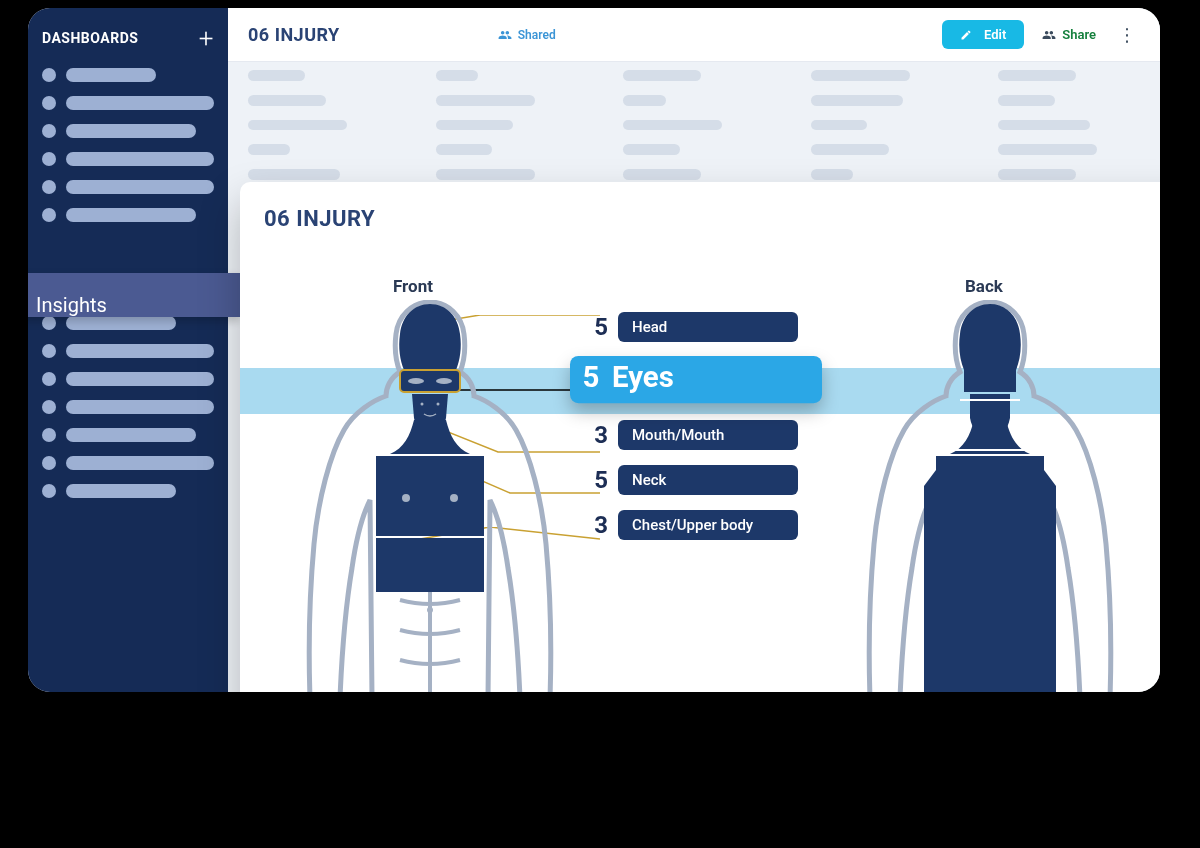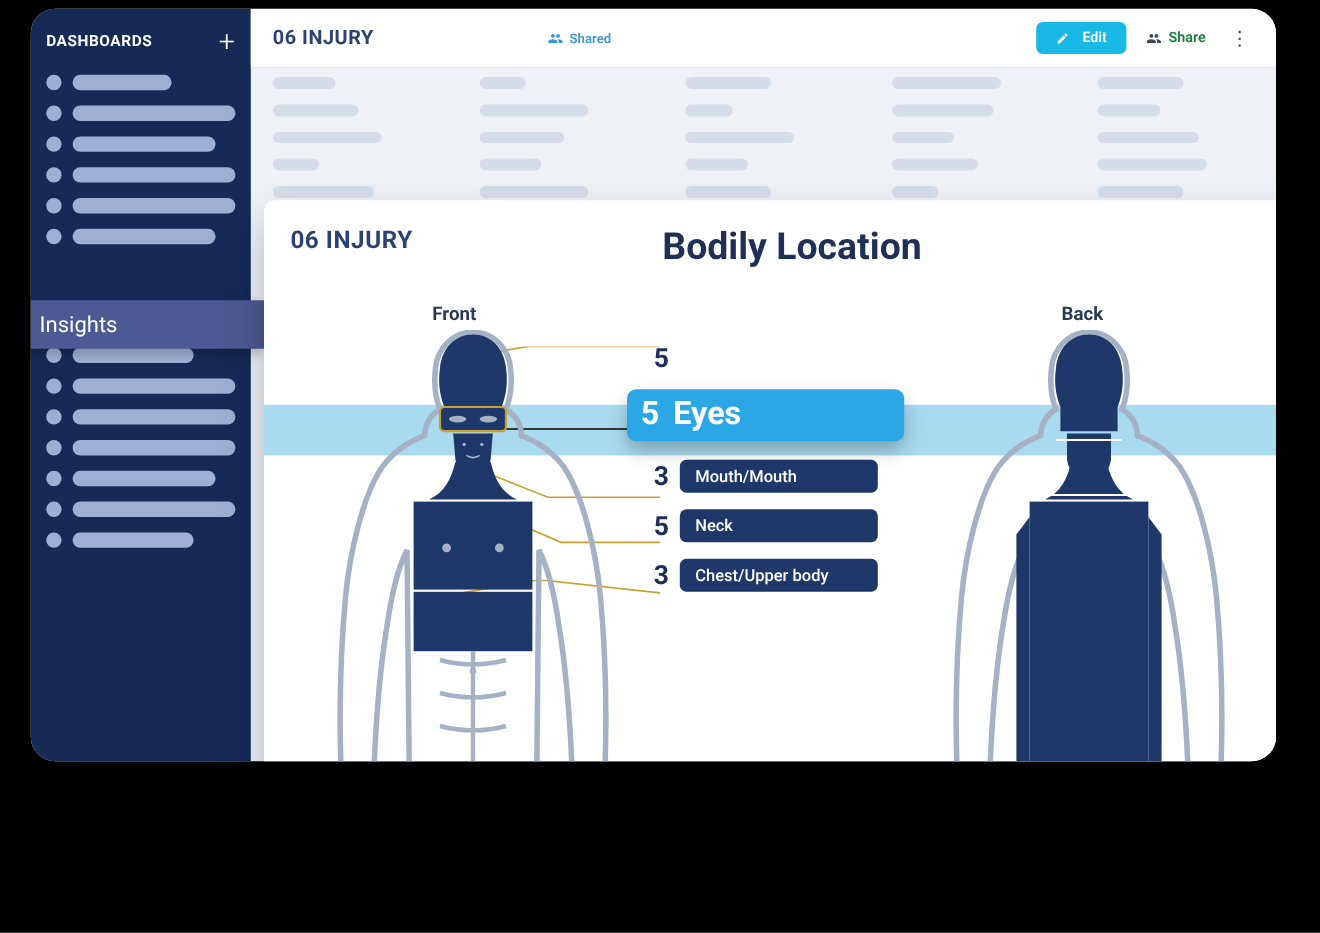--- a/index.html
+++ b/index.html
@@ -56,21 +56,21 @@
   .insights-tab {
     position: absolute;
     left: -18px;
     top: 265px;
     width: 230px;
     height: 44px;
     background: #4B5A92;
     color: #fff;
     font-size: 20px;
     display: flex;
-    align-items: center;
+    align-items: flex-end;
     padding-left: 26px;
     border-radius: 6px 0 0 6px;
     box-shadow: 0 4px 10px rgba(0,0,0,.2);
   }
 
   
   .topbar {
     position: absolute;
     left: 200px; right: 0; top: 0;
     height: 54px;
@@ -365,21 +365,20 @@
     <div class="bcard">
         <div class="sk"></div>
       </div>
     <div class="bcard">
         <div class="sk"></div>
       </div>
   </div>
 
   <div class="main-card">
     <div class="card-small-title">06 INJURY</div>
-    <div class="card-big-title">Bodily Location</div>
     <div class="view-label front-label">Front</div>
     <div class="view-label back-label">Back</div>
 
     <div class="hl-strip"></div>
 
     <svg class="leader" style="left:180px; top:133px;" width="180" height="12">
         <path d="M0 10 L60 0 L180 0"></path>
       </svg>
     <svg class="leader black" style="left:206px; top:207px;" width="154" height="2">
         <path d="M0 1 L154 1"></path>
@@ -429,20 +428,21 @@
         <line x1="84" y1="150" x2="176" y2="150" stroke="#fff" stroke-width="2"></line>
         <rect x="76" y="156" width="108" height="242" fill="#1D3869"></rect>
         <path d="M76 170 L64 186 L64 398 L76 398 Z" fill="#1D3869"></path>
         <path d="M184 170 L196 186 L196 398 L184 398 Z" fill="#1D3869"></path>
       </svg>
     </div>
 
     <div class="legend-col">
       <div class="legend-row">
         <span class="legend-count">5</span>
+        <span class="legend-pill">Head</span>
       </div>
       <div class="legend-row highlight">
         <span class="legend-pill">
           <span>5</span>
           <span>Eyes</span>
         </span>
       </div>
       <div class="legend-row">
         <span class="legend-count">3</span>
         <span class="legend-pill">Mouth/Mouth</span>

